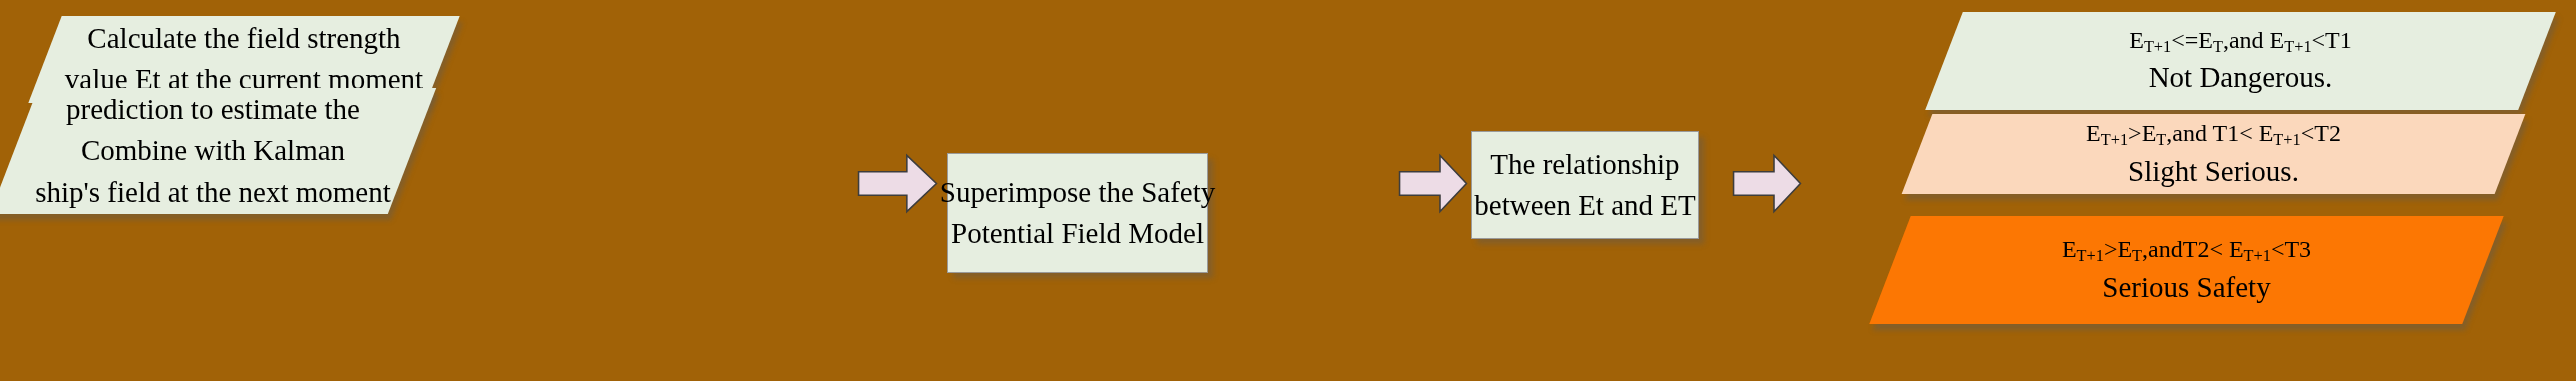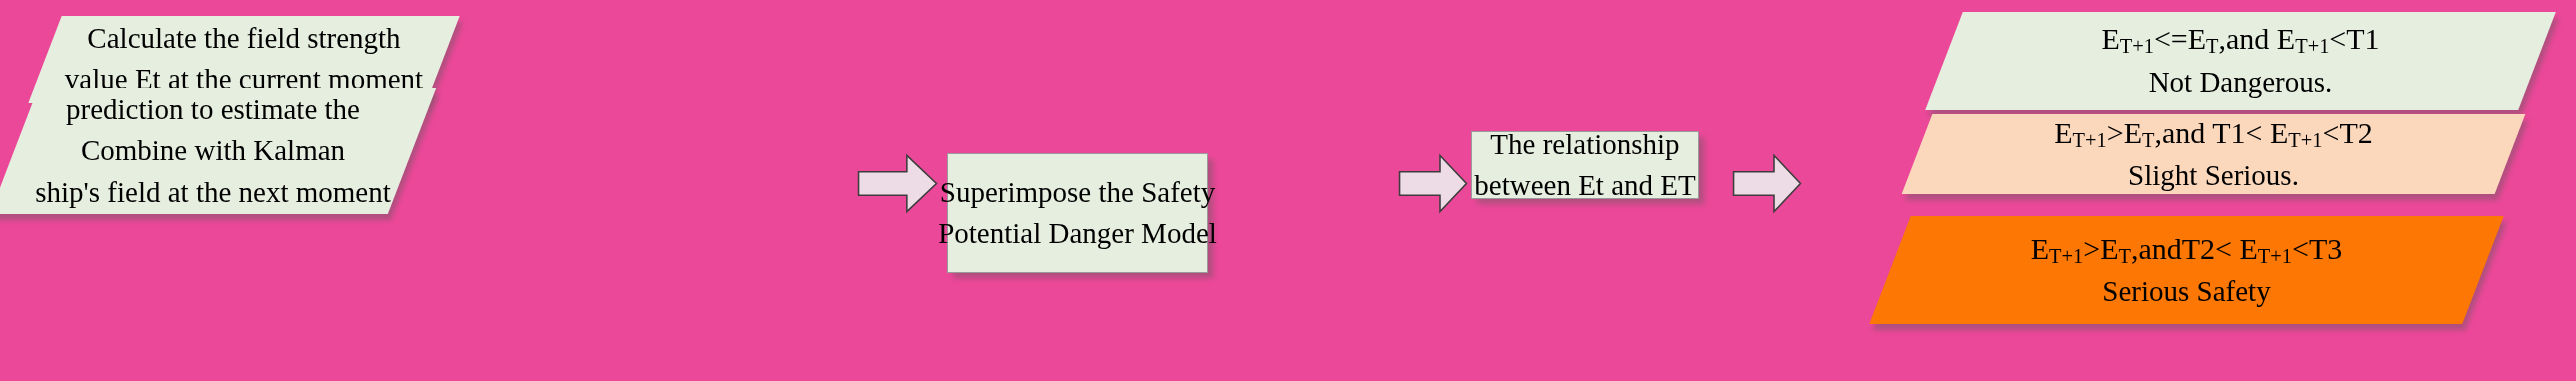--- a/index.html
+++ b/index.html
@@ -11,21 +11,21 @@
   body {
     width: 2576px;
     height: 381px;
     overflow: hidden;
     font-family: "Liberation Serif", "DejaVu Serif", serif;
   }
   #canvas {
     position: relative;
     width: 2576px;
     height: 381px;
-    background: #ec4899;
+    background: #a16207;
   }
 
   
   .node {
     position: absolute;
     box-sizing: border-box;
   }
 
   
   .para-bg {
@@ -62,21 +62,21 @@
   .fill-orange { background: #fc7703; }
 
   
   .arrow {
     position: absolute;
   }
   .arrow svg { display: block; width: 100%; height: 100%; }
 
   
   .t-stage   { font-size: 29px; }
-  .t-result  { font-size: 30px; }
+  .t-result  { font-size: 24px; }
   .t-verdict { font-size: 29px; }
 
   .sub {
     font-size: 0.68em;
     vertical-align: -0.22em;
     letter-spacing: 0;
   }
 </style>
 </head>
 <body>
@@ -103,31 +103,31 @@
   <div class="arrow" style="left:857px; top:153px; width:81px; height:61px;">
     <svg viewBox="0 0 104 78" preserveAspectRatio="none" aria-hidden="true">
       <polygon points="2,24 64,24 64,3 102,39 64,75 64,54 2,54" fill="#eddce6" stroke="#3d3d3d" stroke-width="2"></polygon>
     </svg>
   </div>
 
   <div class="node" style="left:947px; top:131px; width:261px; height:120px;margin-top:22px;">
     <div class="rect-bg fill-green"></div>
     <div class="node-text t-stage">
       <span class="ln">Superimpose the Safety</span>
-      <span class="ln">Potential Danger Model</span>
+      <span class="ln">Potential Field Model</span>
     </div>
   </div>
 
   <div class="arrow" style="left:1398px; top:153px; width:70px; height:61px;">
     <svg viewBox="0 0 90 78" preserveAspectRatio="none" aria-hidden="true">
       <polygon points="2,24 54,24 54,3 88,39 54,75 54,54 2,54" fill="#eddce6" stroke="#3d3d3d" stroke-width="2"></polygon>
     </svg>
   </div>
 
-  <div class="node" style="left:1471px; top:131px; width:228px; height:68px;">
+  <div class="node" style="left:1471px; top:131px; width:228px; height:108px;">
     <div class="rect-bg fill-green"></div>
     <div class="node-text t-stage">
       <span class="ln">The relationship</span>
       <span class="ln">between Et and ET</span>
     </div>
   </div>
 
   <div class="arrow" style="left:1732px; top:153px; width:70px; height:61px;">
     <svg viewBox="0 0 90 78" preserveAspectRatio="none" aria-hidden="true">
       <polygon points="2,24 54,24 54,3 88,39 54,75 54,54 2,54" fill="#eddce6" stroke="#3d3d3d" stroke-width="2"></polygon>

